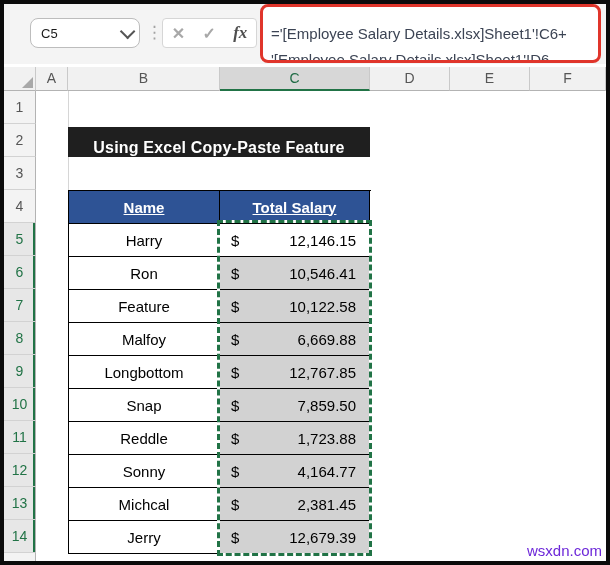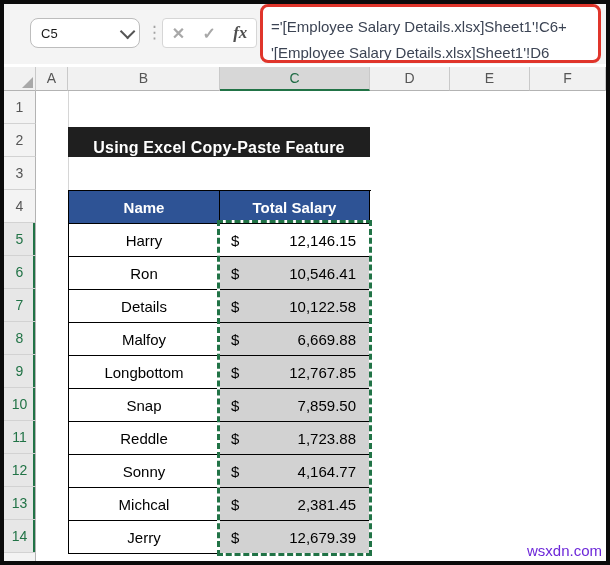--- a/index.html
+++ b/index.html
@@ -27,21 +27,21 @@
   .fxgroup{
     position:absolute;left:158px;top:14px;width:95px;height:30px;
     background:#fff;border:1px solid #d6d6d6;border-radius:4px;
     box-sizing:border-box;display:flex;align-items:center;justify-content:space-around;
   }
   .glyph-x,.glyph-ck{font-size:16px;color:#a8a8a8;font-weight:bold;}
   .glyph-fx{font-family:"Liberation Serif", serif;font-style:italic;font-weight:bold;font-size:17px;color:#4f4f4f;}
   .formulabox{
     position:absolute;left:256px;top:0px;width:341px;height:59px;
     background:#fff;border:3px solid #e0352b;border-radius:8px;
-    box-sizing:border-box;padding:7px 4px 0 8px;
+    box-sizing:border-box;padding:14px 4px 0 8px;
     font-size:15px;line-height:26px;color:#3c4454;white-space:nowrap;overflow:hidden;
   }
   
   .colheads{position:absolute;left:0;top:63px;width:602px;height:24px;display:flex;}
   .colcell{
     box-sizing:border-box;height:24px;line-height:22px;text-align:center;
     background:#f1f1f1;color:#565656;font-size:14px;
     border-right:1px solid #c9c9c9;border-bottom:1px solid #b3b3b3;
   }
   .colcell.sel{background:#d7d7d7;color:#1f6b45;border-bottom:2px solid #217346;}
@@ -68,21 +68,21 @@
   }
   
   .table{position:absolute;left:64px;top:186px;width:302px;z-index:1;
     border-top:1px solid #000;border-left:1px solid #000;box-sizing:content-box;}
   .trow{display:flex;height:33px;}
   .cell{box-sizing:border-box;height:33px;border-right:1px solid #000;border-bottom:1px solid #000;
     font-size:15px;color:#000;display:flex;align-items:center;}
   .cell.b{width:151px;justify-content:center;background:#fff;}
   .cell.c{width:150px;justify-content:space-between;padding:0 13px 0 11px;background:#fff;}
   .cell.c.shade{background:#d2d2d2;}
-  .cell.head{background:#2e5395;color:#fff;font-weight:bold;justify-content:center;padding:0;}
+  .cell.head{background:#2e5395;color:#fff;font-weight:bold;justify-content:center;padding:0;text-decoration:underline;}
   
   .ants-white{position:absolute;left:213px;top:216px;width:155px;height:336px;
     box-sizing:border-box;border:3px solid #ffffff;z-index:2;pointer-events:none;}
   .ants{position:absolute;left:213px;top:216px;width:155px;height:336px;
     box-sizing:border-box;border:3px dashed #217346;z-index:3;pointer-events:none;}
   
   .watermark{position:absolute;right:4px;bottom:2px;font-size:15px;color:#6d28d9;z-index:5;}
 </style>
 </head>
 <body>
@@ -158,21 +158,21 @@
         </div>
       </div>
       <div class="trow">
         <div class="cell b">Ron</div>
         <div class="cell c shade">
           <span>$</span>
           <span>10,546.41</span>
         </div>
       </div>
       <div class="trow">
-        <div class="cell b">Details</div>
+        <div class="cell b">Feature</div>
         <div class="cell c shade">
           <span>$</span>
           <span>10,122.58</span>
         </div>
       </div>
       <div class="trow">
         <div class="cell b">Malfoy</div>
         <div class="cell c shade">
           <span>$</span>
           <span>6,669.88</span>

